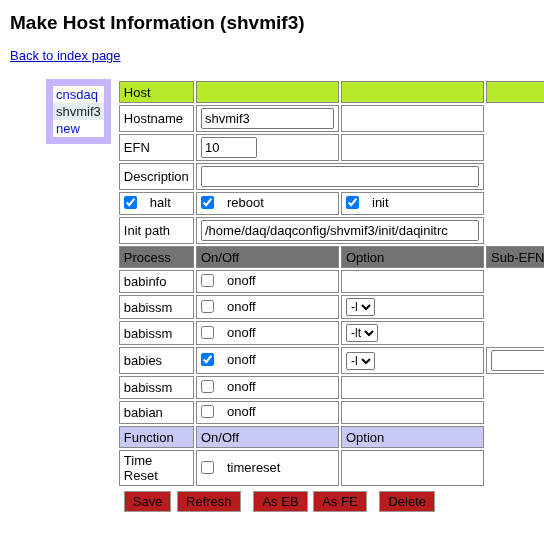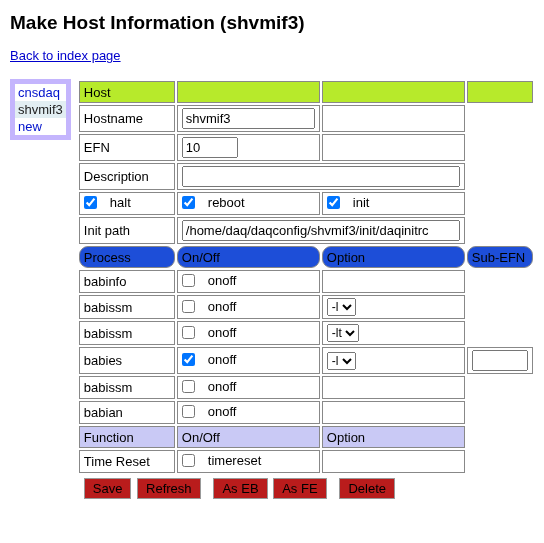--- a/index.html
+++ b/index.html
@@ -18,22 +18,23 @@
     color: #0000cc;
     text-decoration: underline;
     font-size: 13px;
   }
   .layout {
     display: flex;
     align-items: flex-start;
     margin-top: 16px;
   }
   .sidebar {
-    border: 5px solid #c4b5fd;
+    border: 7px solid #c4b5fd;
     margin-right: 6px;
+    margin-left: 36px;
   }
   .sidebar-row {
     padding: 1px 3px;
     font-size: 13px;
   }
   .sidebar-row.sel {
     background: #e2eef2;
     color: #222;
   }
   .sidebar-row a {
@@ -51,21 +52,21 @@
     font-size: 13px;
     vertical-align: middle;
     height: 22px;
     box-sizing: border-box;
   }
   .c1 { width: 96px; }
   .c2 { width: 136px; }
   .c3 { width: 136px; }
   .c4 { width: 60px; border:1px solid transparent; }
   .hdr-green { background: #b7ea2b; font-weight: normal; }
-  .hdr-orange { background: #1d4ed8; border-radius: 9px; }
+  .hdr-orange { background: #737373; }
   .hdr-lav { background: #c9c9f5; }
   input[type="text"].short { width: 94%; font-size:13px; padding:1px 2px; }
   input[type="text"].tiny { width: 48px; font-size:13px; padding:1px 2px;}
   input[type="text"].wide { width: 270px; font-size:13px; padding:1px 2px;}
   input[type="text"].sub { width: 48px; font-size:13px; padding:1px 2px;}
   label.cb { display:inline-flex; align-items:center; gap:13px; }
   input[type="checkbox"] { margin:0; }
   select { font-size: 12px; }
   .btnrow { padding: 4px 2px; }
   .btnrow button {

